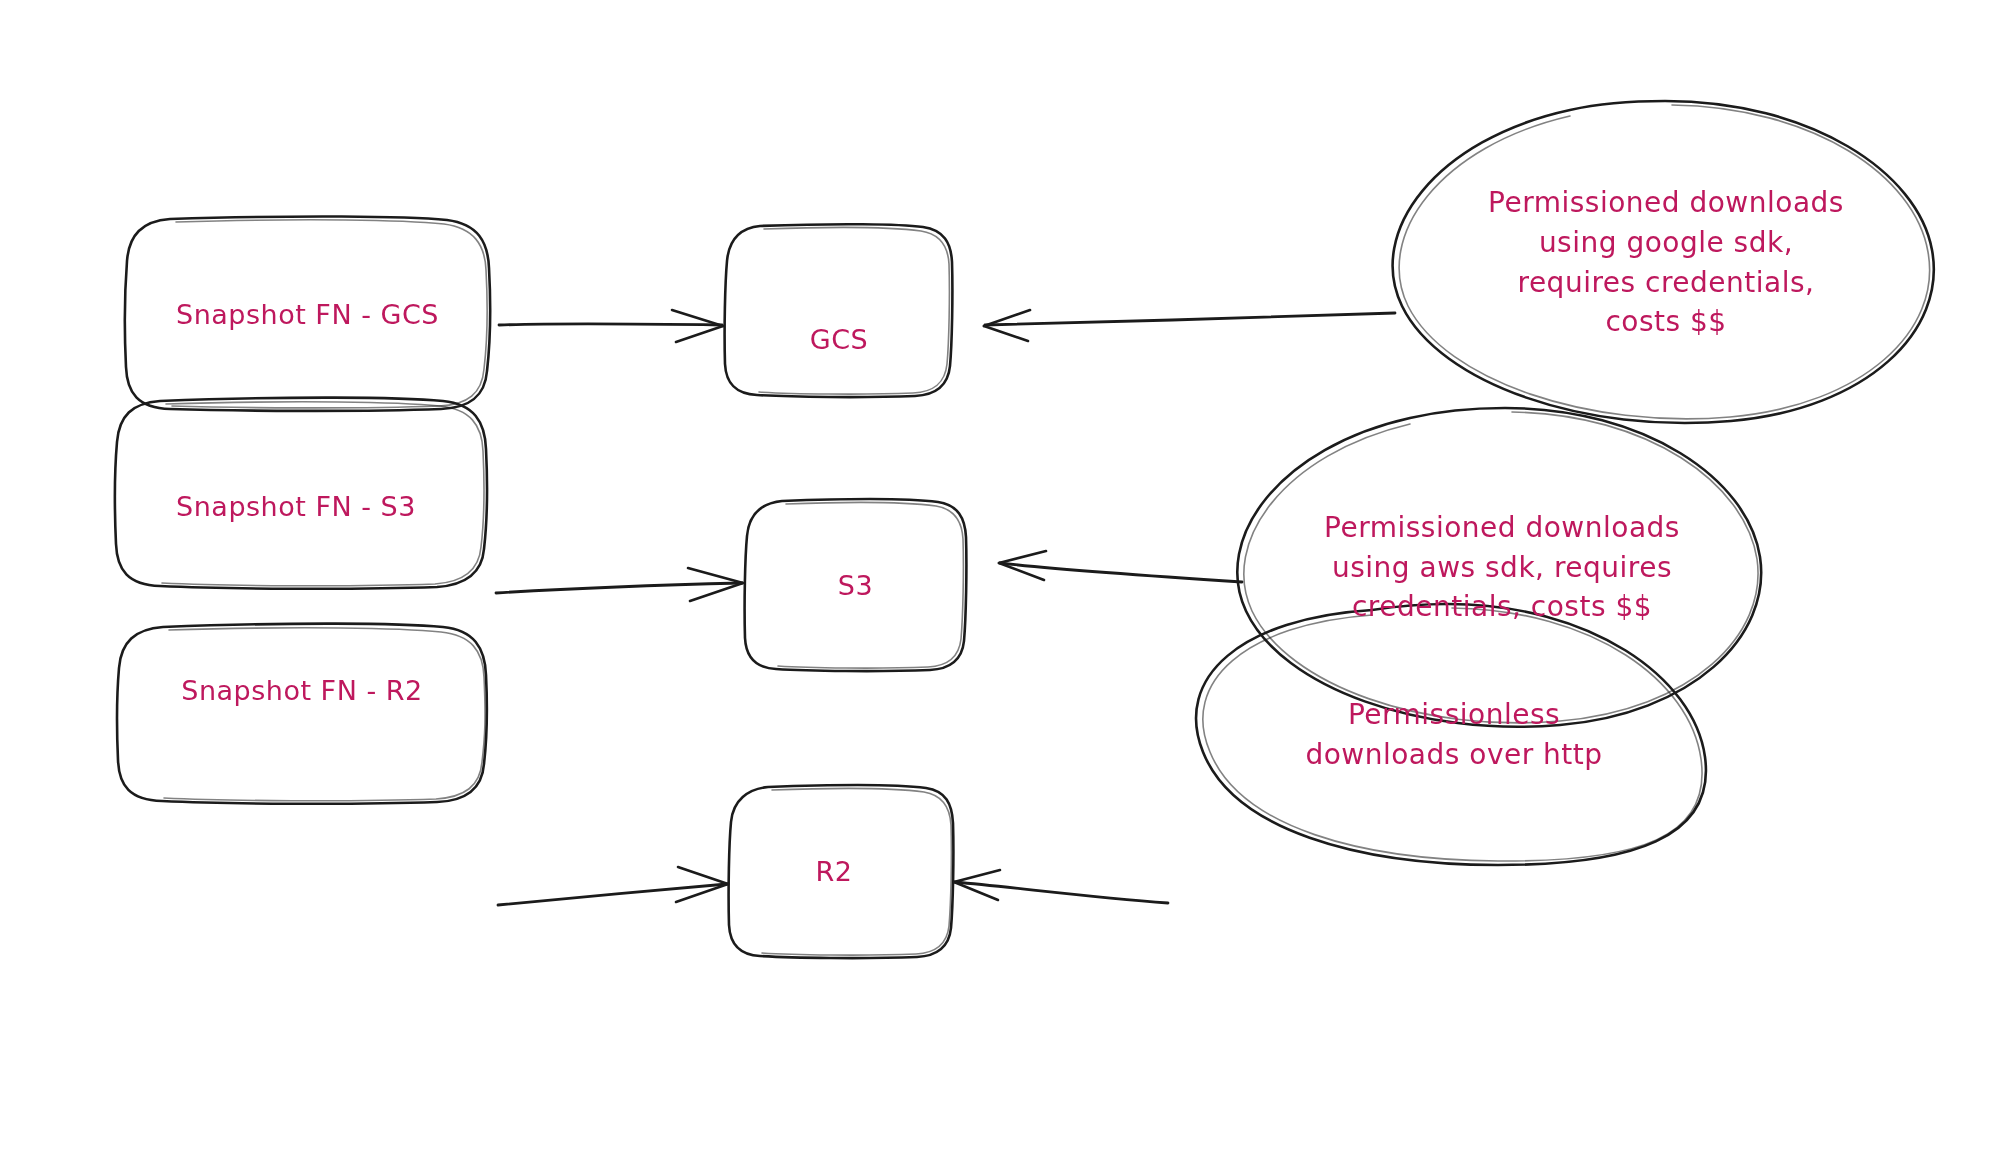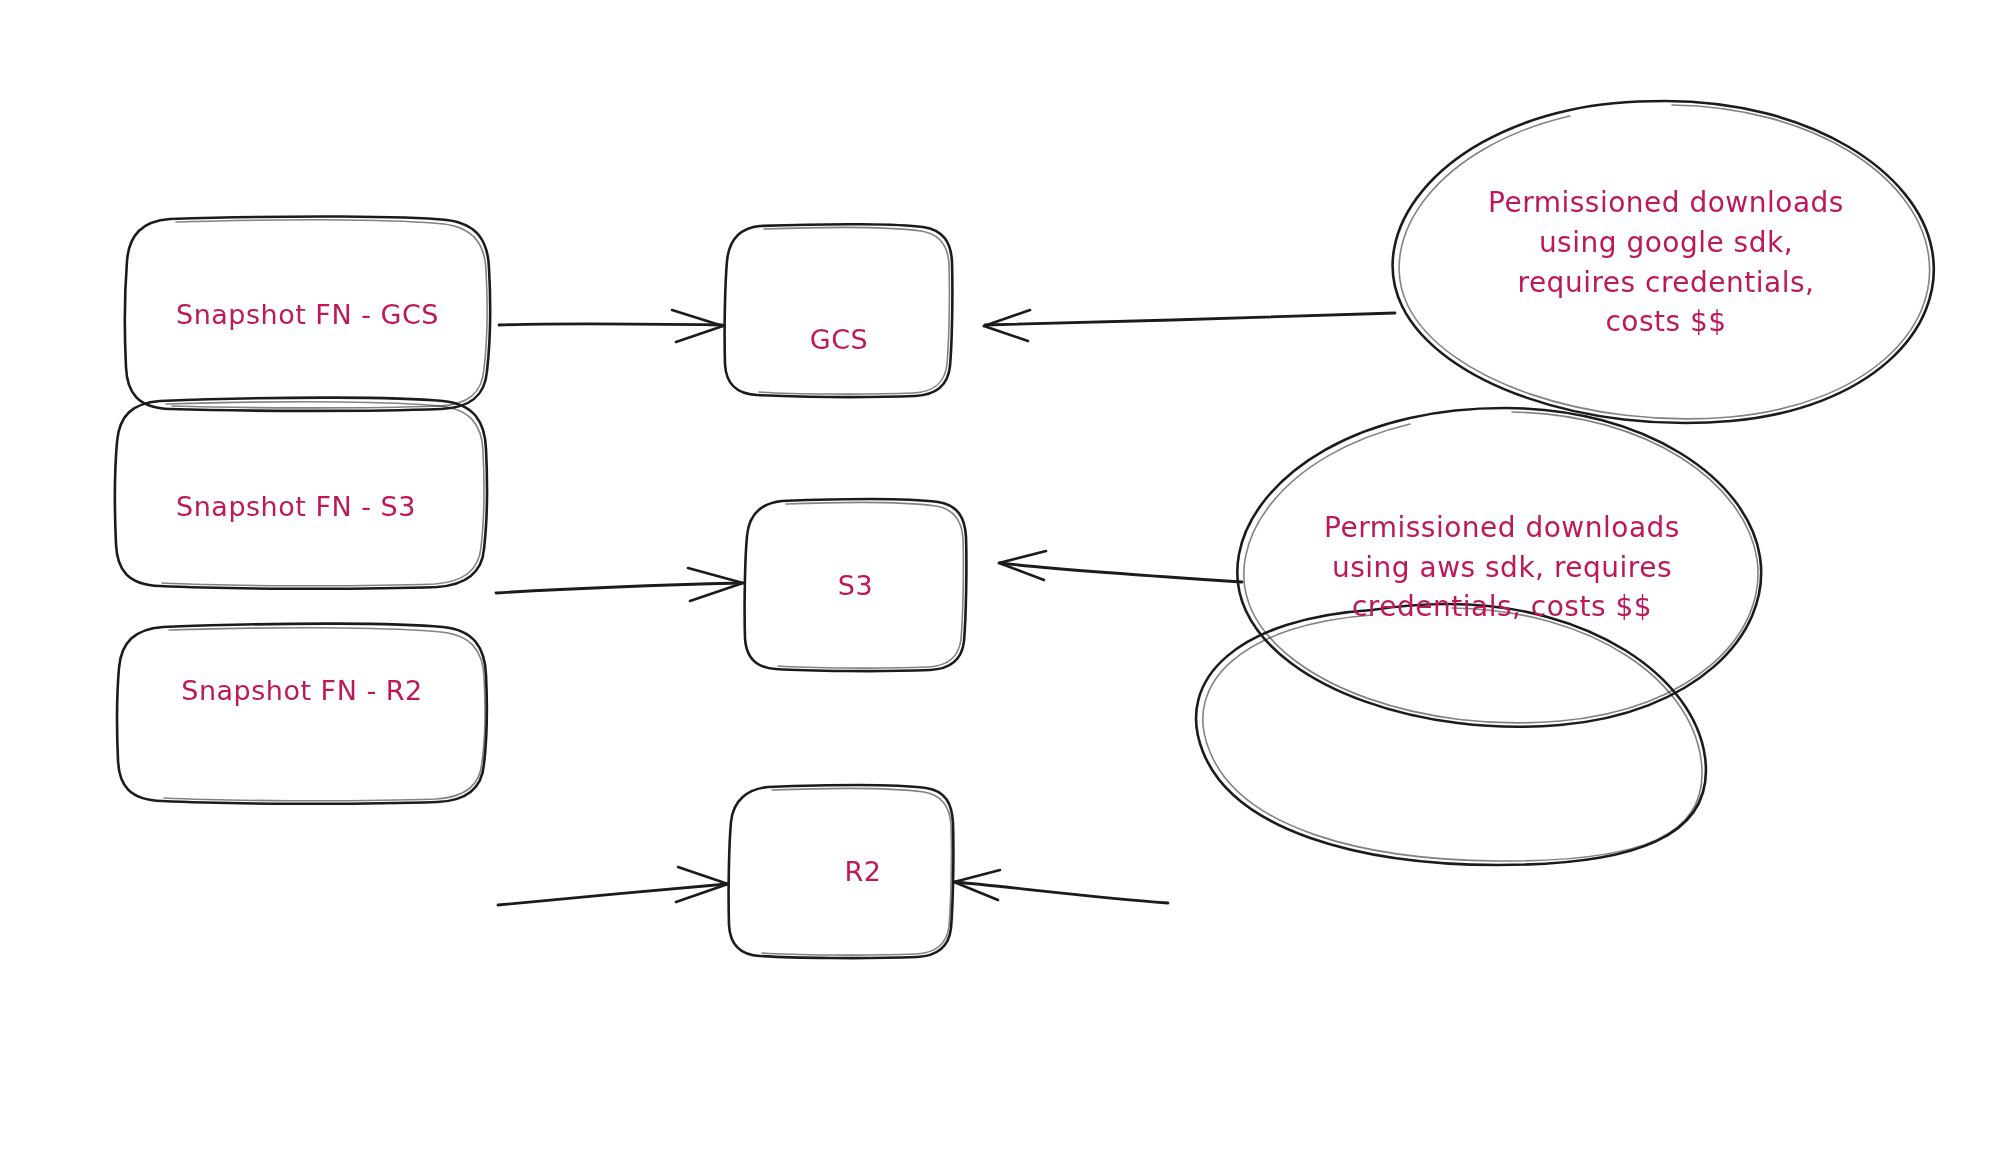--- a/index.html
+++ b/index.html
@@ -251,16 +251,18 @@
   <div class="node-label label-box" style="left:111px; top:401px; width:370px; height:212px;">Snapshot FN - S3</div>
 
   <div class="node-label label-small" style="left:745px; top:501px; width:221px; height:170px;">S3</div>
 
   <div class="node-label label-ellipse" style="left:1244px; top:410px; width:516px; height:315px;">Permissioned downloads
 using aws sdk, requires
 credentials, costs $$</div>
 
   <div class="node-label label-box" style="left:118px; top:627px; width:368px; height:128px;">Snapshot FN - R2</div>
 
-  <div class="node-label label-small" style="left:751px; top:787px; width:224px; height:170px;">R2</div>
-
+  <div class="node-label label-small" style="left:722px; top:787px; width:224px; height:170px;">R2</div>
+
+  <div class="node-label label-ellipse" style="left:1203px; top:604px; width:502px; height:261px;">Permissionless
+downloads over http</div>
 
 </div>
 
 </body></html>

